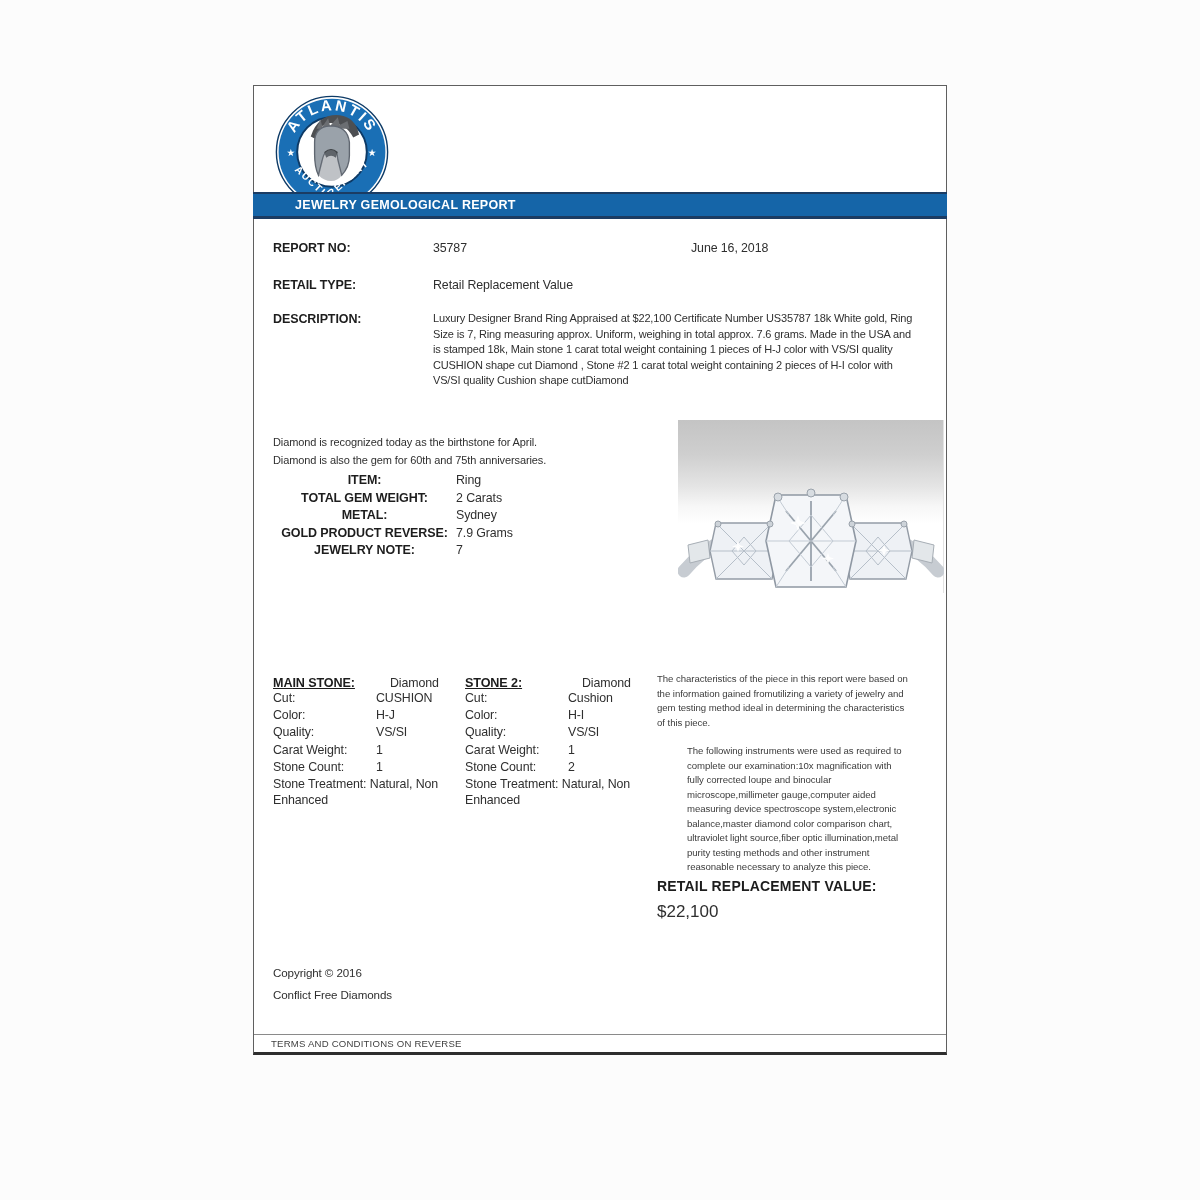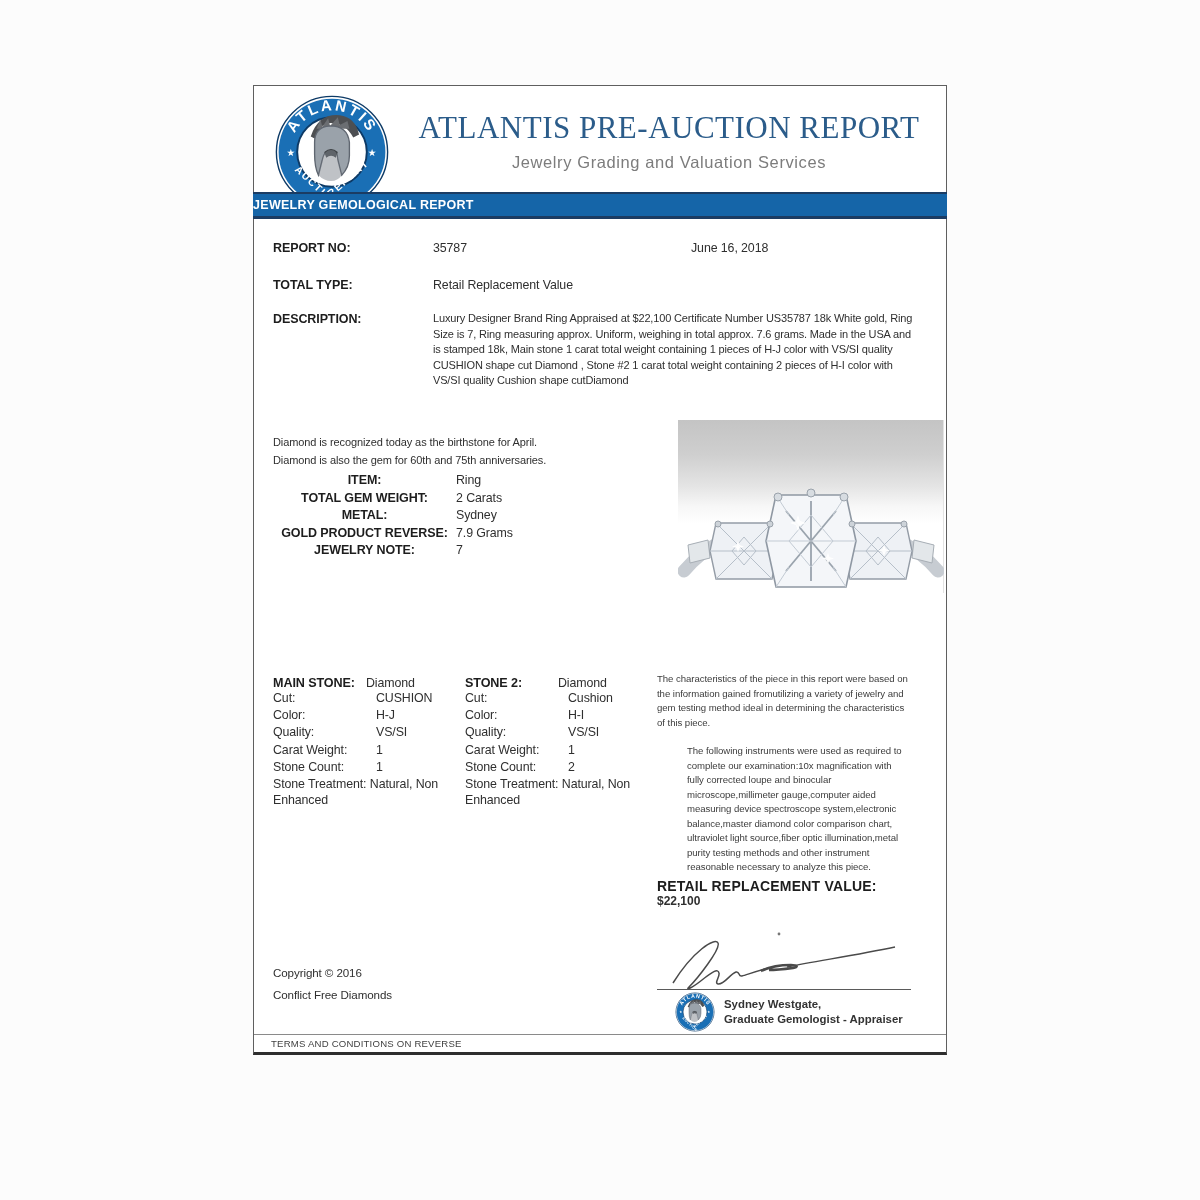--- a/index.html
+++ b/index.html
@@ -9,21 +9,21 @@
   *{margin:0;padding:0;box-sizing:border-box;}
   body{width:1200px;height:1200px;background:#fcfcfc;font-family:"Liberation Sans",sans-serif;color:var(--text);position:relative;overflow:hidden;}
   .page{position:absolute;left:253px;top:85px;width:694px;height:970px;background:#fff;border:1px solid #5f5f5f;border-bottom:3px solid #2e2e2e;}
   .abs{position:absolute;}
 
   
   .logo{left:20px;top:8px;width:116px;height:116px;}
   .titles{left:150px;top:24px;width:530px;text-align:center;}
   .doc-title{font-family:"Liberation Serif",serif;font-weight:400;font-size:31px;color:var(--title-blue);letter-spacing:.5px;}
   .doc-subtitle{font-size:16.5px;color:var(--subtitle-gray);margin-top:7px;letter-spacing:.6px;}
-  .banner{left:-1px;top:106px;right:-1px;height:27px;background:var(--brand-blue);border-top:2px solid var(--navy);border-bottom:3px solid var(--navy);color:#fff;font-weight:bold;font-size:12.5px;letter-spacing:.3px;line-height:22px;}
+  .banner{left:-1px;top:106px;right:-1px;height:27px;background:var(--brand-blue);border-top:2px solid var(--navy);border-bottom:3px solid var(--navy);color:#fff;font-weight:bold;font-size:12.5px;letter-spacing:.3px;line-height:22px;padding-left:42px;}
 
   
   .lbl{font-weight:bold;font-size:12.5px;color:#1d1d1d;letter-spacing:-.1px;}
   .val{font-size:12.4px;color:var(--text);letter-spacing:-.1px;}
   .row-reportno{left:19px;top:155px;}
   .reportno-val{left:179px;top:155px;}
   .report-date{left:437px;top:155px;}
   .row-reporttype{left:19px;top:192px;}
   .reporttype-val{left:179px;top:192px;}
   .row-desc-lbl{left:19px;top:226px;}
@@ -35,31 +35,31 @@
   .item-row{display:flex;height:17.6px;align-items:baseline;}
   .item-row .lbl{width:183px;flex:none;}
 
   
   .photo{left:424px;top:334px;width:266px;height:173px;background:linear-gradient(180deg,#c4c4c4 0%,#cfcfcf 20%,#e4e4e4 38%,#f7f7f7 50%,#ffffff 60%);border-right:1px solid #e3e3e3;}
   .photo svg{position:absolute;left:0;bottom:0;}
 
   
   .stone-col{top:590px;width:190px;font-size:12.4px;letter-spacing:-.1px;}
   .col-main{left:19px;} .col-two{left:211px;}
-  .stone-head{display:flex;} .stone-head .lbl{width:93px;flex:none;font-size:12.6px;}
+  .stone-head{display:flex;} .stone-head .lbl{width:117px;flex:none;font-size:12.6px;text-decoration:underline;}
   .stone-row{display:flex;line-height:17.2px;}
   .stone-row .sl{width:103px;flex:none;}
   .treatment{line-height:15.5px;margin-top:1px;}
   .chars-col{left:403px;top:586px;width:253px;font-size:9.6px;line-height:14.5px;color:#3c3c3c;letter-spacing:-.05px;}
   .chars-col p + p{margin-top:14px;margin-left:30px;}
 
   
   .valuation{left:403px;top:792px;}
   .valuation .vh{font-weight:bold;font-size:14px;letter-spacing:.2px;color:#1d1d1d;}
-  .valuation .vv{font-weight:bold;font-size:12px;margin-top:0;}
+  .valuation .vv{font-weight:normal;font-size:17px;margin-top:8px;}
   .sig-block{left:403px;top:843px;width:254px;}
   .sig-scribble{display:block;}
   .sig-line{border-top:1px solid #5a5a5a;margin-top:-2px;}
   .sig-id{display:flex;align-items:center;margin-top:2px;margin-left:18px;}
   .sig-logo{width:40px;height:40px;flex:none;}
   .sig-text{margin-left:9px;font-size:11.4px;font-weight:bold;color:#333;line-height:15px;}
 
   
   .copyright{left:19px;top:880px;font-size:11.6px;letter-spacing:-.1px;}
   .conflict{left:19px;top:902px;font-size:11.6px;letter-spacing:-.1px;}
@@ -89,31 +89,27 @@
     <path d="M52,60 Q59,54 66,60 L64,66 Q59,62 54,66 Z" fill="#3f4347"></path>
     <path d="M46,84 Q52,90 59,90 Q66,90 70,84 L66,68 Q66,58 59,58 Q52,58 50,68 Z" fill="#7f868e" opacity=".5"></path>
   </symbol>
 </svg>
 
 <div class="page">
 
   <svg class="abs logo" viewBox="0 0 120 120">
       <use href="#atl-badge"></use>
     </svg>
-  <div class="abs titles">
-    <div class="doc-title">ATLANTIS PRE-AUCTION REPORT</div>
-    <div class="doc-subtitle">Jewelry Grading and Valuation Services</div>
-  </div>
   <div class="abs banner">JEWELRY GEMOLOGICAL REPORT</div>
 
   <div class="abs lbl row-reportno">REPORT NO:</div>
   <div class="abs val reportno-val">35787</div>
   <div class="abs val report-date">June 16, 2018</div>
 
-  <div class="abs lbl row-reporttype">TOTAL TYPE:</div>
+  <div class="abs lbl row-reporttype">RETAIL TYPE:</div>
   <div class="abs val reporttype-val">Retail Replacement Value</div>
 
   <div class="abs lbl row-desc-lbl">DESCRIPTION:</div>
   <div class="abs val desc-text">Luxury Designer Brand Ring Appraised at $22,100 Certificate Number US35787 18k White gold, Ring Size is 7, Ring measuring approx. Uniform, weighing in total approx. 7.6 grams. Made in the USA and is stamped 18k, Main stone 1 carat total weight containing 1 pieces of H-J color with VS/SI quality CUSHION shape cut Diamond , Stone #2 1 carat total weight containing 2 pieces of H-I color with VS/SI quality Cushion shape cutDiamond</div>
 
   <div class="abs gem-facts">
     <div>Diamond is recognized today as the birthstone for April.</div>
     <div>Diamond is also the gem for 60th and 75th anniversaries.</div>
   </div>
 
@@ -262,37 +258,19 @@
   <div class="abs chars-col">
     <p>The characteristics of the piece in this report were based on the information gained fromutilizing a variety of jewelry and gem testing method ideal in determining the characteristics of this piece.</p>
     <p>The following instruments were used as required to complete our examination:10x magnification with fully corrected loupe and binocular microscope,millimeter gauge,computer aided measuring device spectroscope system,electronic balance,master diamond color comparison chart, ultraviolet light source,fiber optic illumination,metal purity testing methods and other instrument reasonable necessary to analyze this piece.</p>
   </div>
 
   <div class="abs valuation">
     <div class="vh">RETAIL REPLACEMENT VALUE:</div>
     <div class="vv">$22,100</div>
   </div>
 
-  <div class="abs sig-block">
-    <svg class="sig-scribble" width="254" height="62" viewBox="0 0 254 62">
-      <circle cx="122" cy="5" r="1.4" fill="#777"></circle>
-      <path d="M16,54 C36,22 58,8 61,14 C64,20 40,50 32,58 C28,62 35,59 45,51 C55,43 61,39 62,44 C63,48 57,54 61,55 C67,56 73,45 79,43 C83,42 81,48 85,47 C89,46 100,42 112,39" fill="none" stroke="#4a4a4a" stroke-width="1.5"></path>
-      <path d="M104,42 C112,38 124,36 134,36 C140,36 142,38 136,39 C128,40 118,41 112,41" fill="none" stroke="#4a4a4a" stroke-width="2.6"></path>
-      <path d="M130,38 C160,32 200,26 238,18" fill="none" stroke="#4a4a4a" stroke-width="1.4"></path>
-    </svg>
-    <div class="sig-line"></div>
-    <div class="sig-id">
-      <svg class="sig-logo" viewBox="0 0 120 120">
-          <use href="#atl-badge"></use>
-        </svg>
-      <div class="sig-text">
-        <div>Sydney Westgate,</div>
-        <div>Graduate Gemologist - Appraiser</div>
-      </div>
-    </div>
-  </div>
 
   <div class="abs val copyright">Copyright © 2016</div>
   <div class="abs val conflict">Conflict Free Diamonds</div>
   <div class="abs terms-rule"></div>
   <div class="abs terms">TERMS AND CONDITIONS ON REVERSE</div>
 
 </div>
 
 </body></html>

